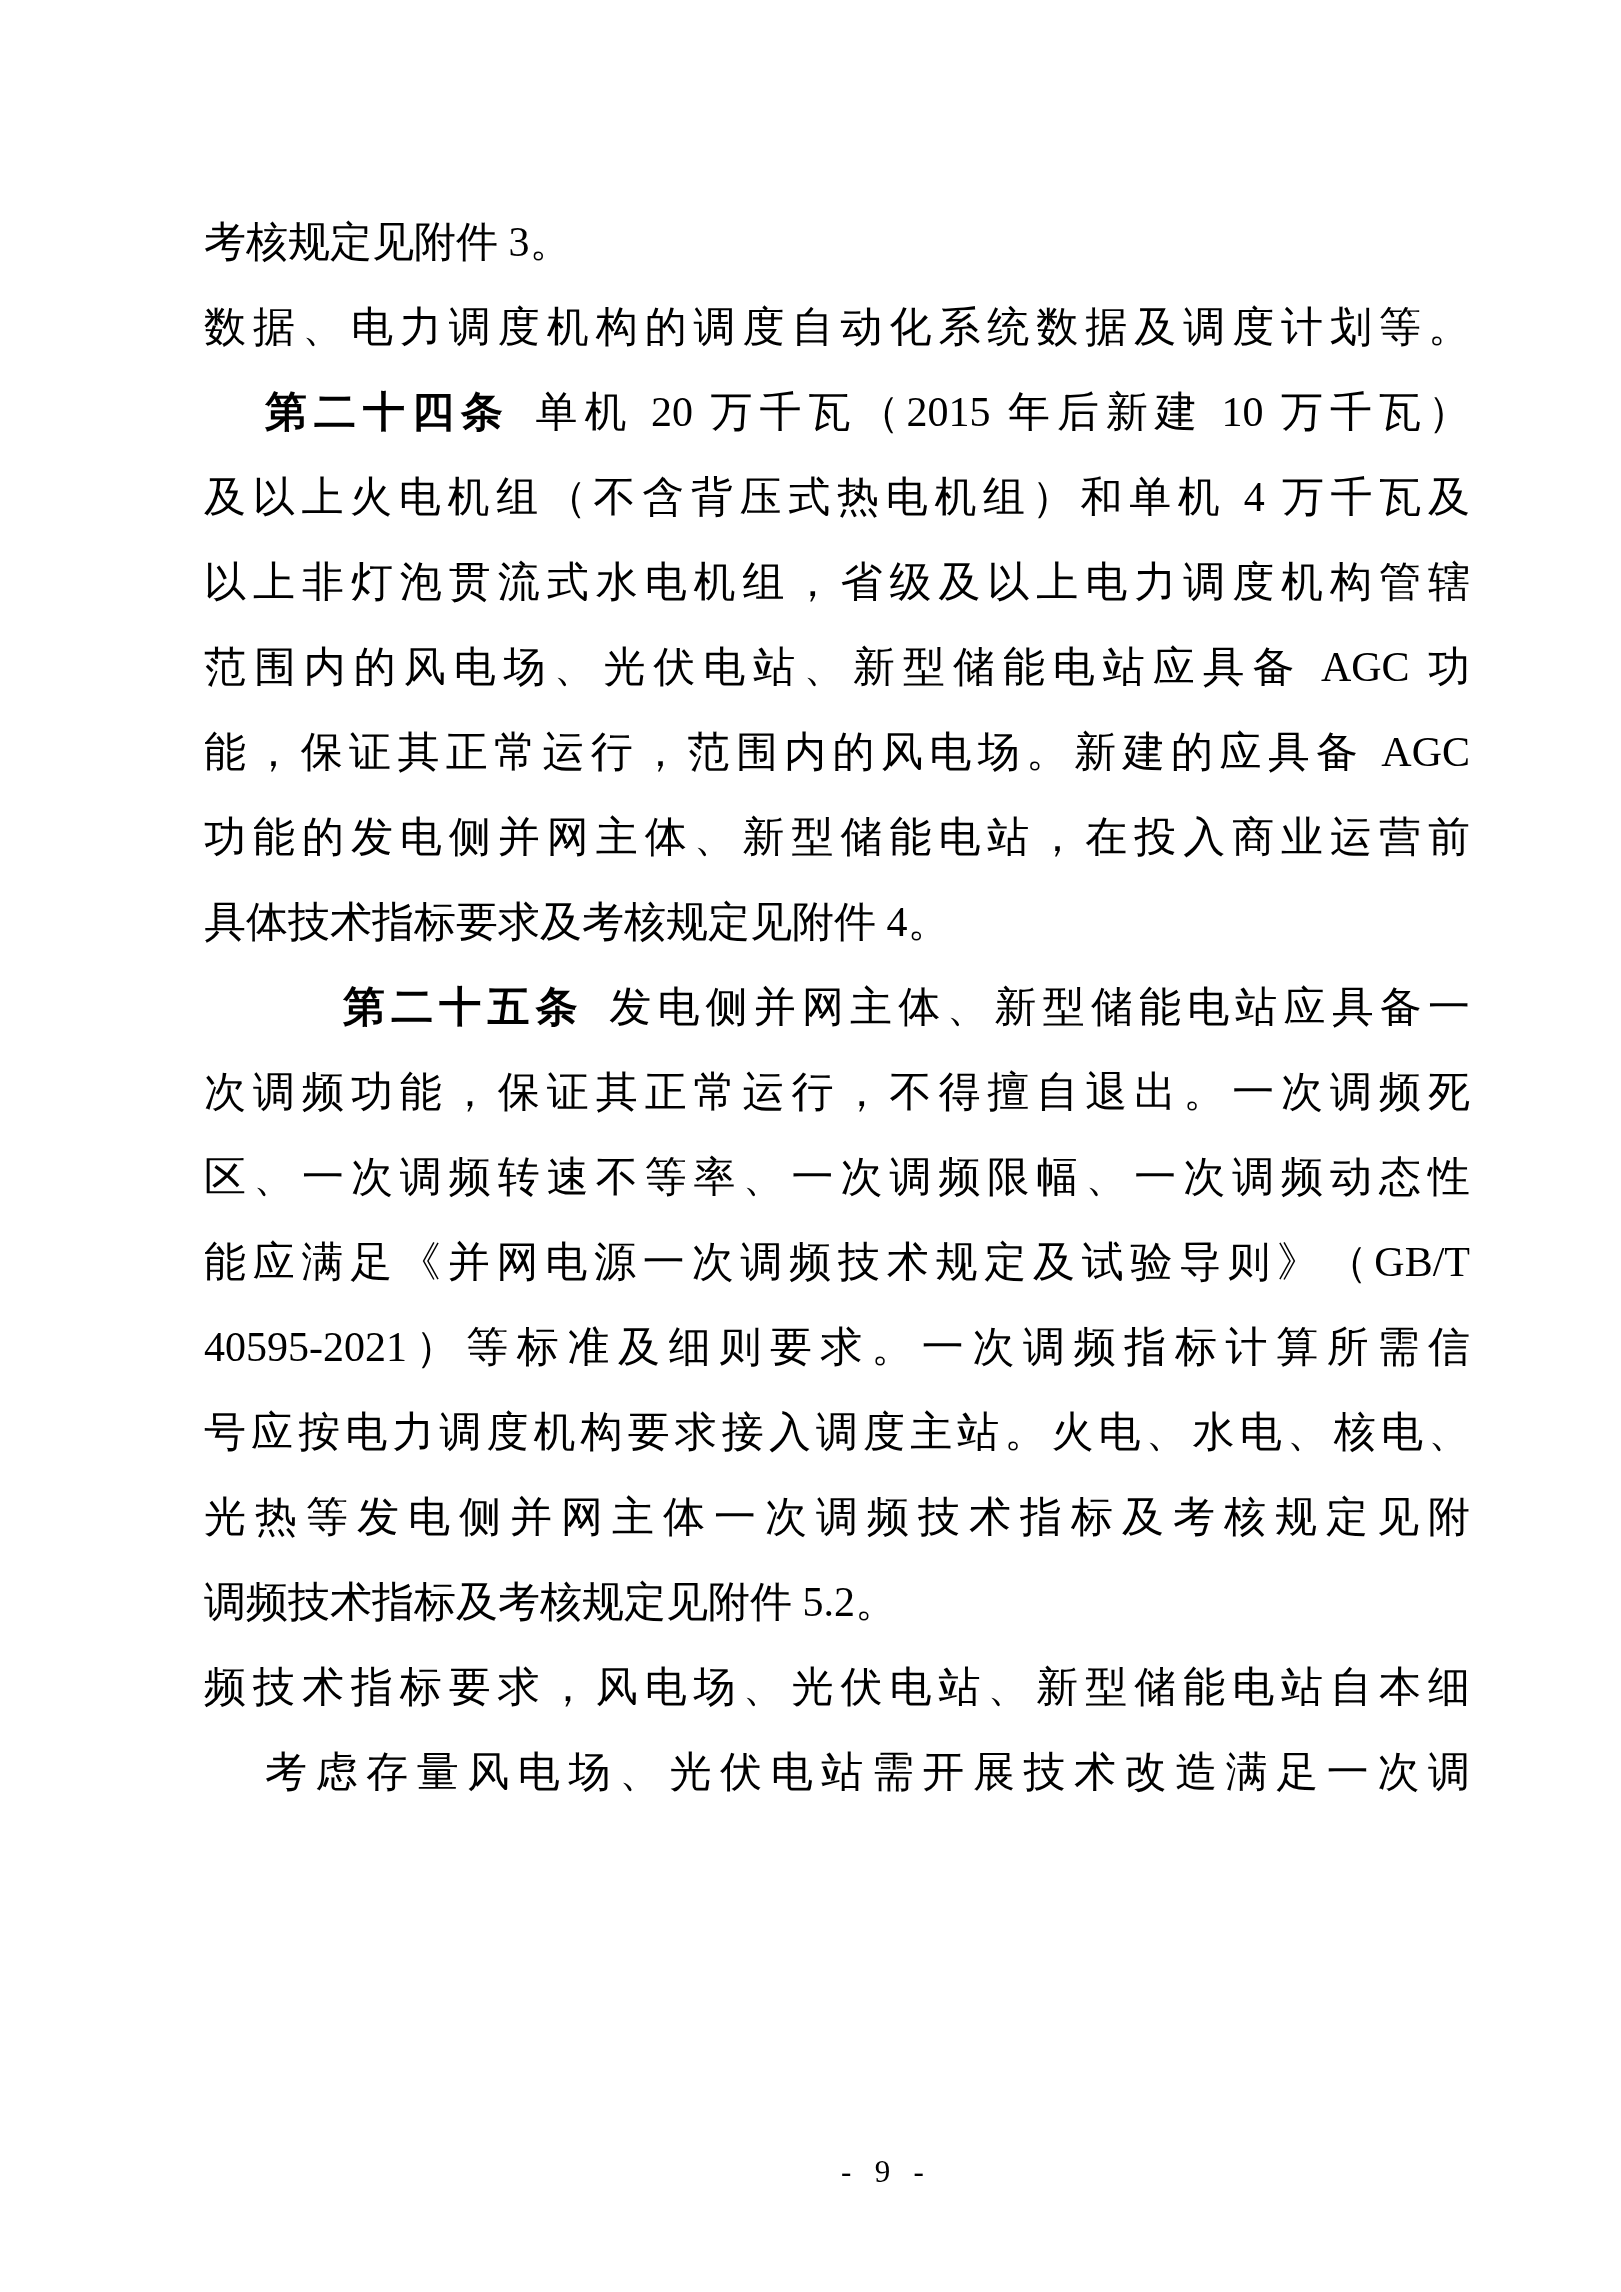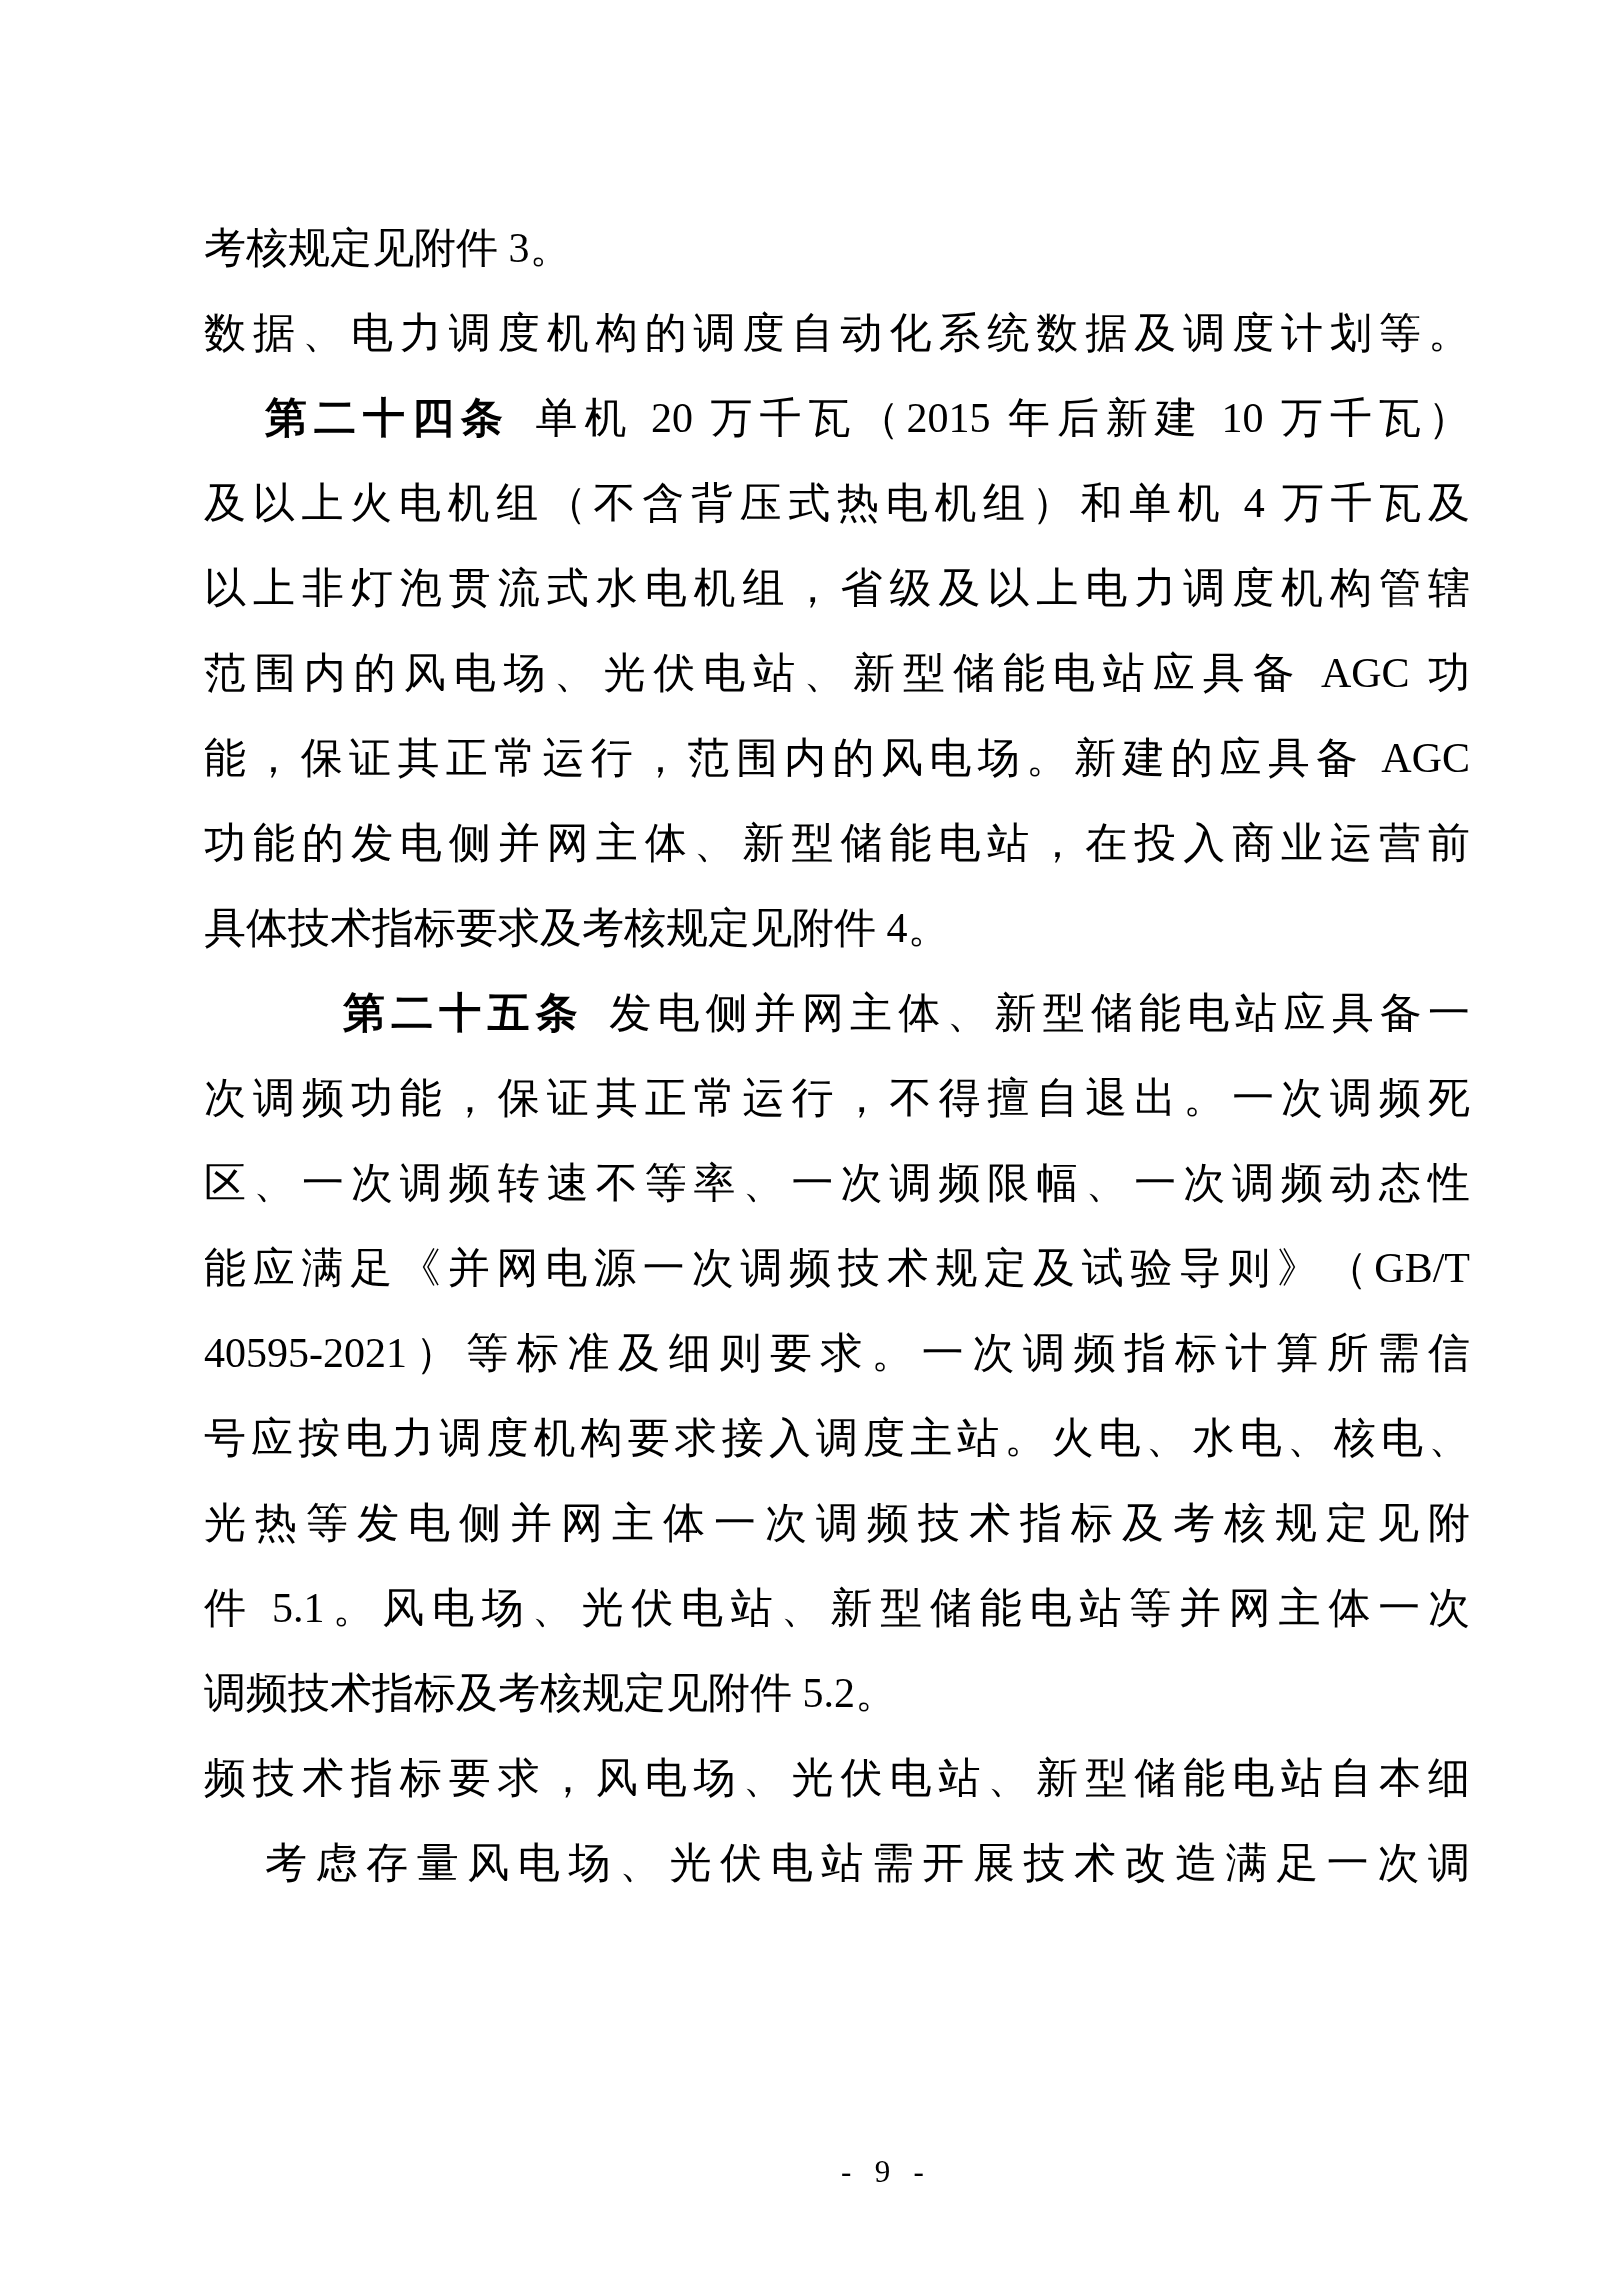--- a/index.html
+++ b/index.html
@@ -12,21 +12,21 @@
     width: 1621px;
     height: 2293px;
     background: #ffffff;
     font-family: "Liberation Serif", "DejaVu Serif", serif;
     color: #000000;
     overflow: hidden;
   }
   .textblock {
     position: absolute;
     left: 204px;
-    top: 206px;
+    top: 200px;
     width: 1266px;
   }
   .line {
     height: 85px;
     line-height: 85px;
     font-size: 42px;
     letter-spacing: 0;
     text-align: justify;
     text-align-last: justify;
     overflow: visible;
@@ -84,21 +84,20 @@
     <div class="line"><span>区、一次调频转速不等率、一次调频限幅、一次调频动态性</span></div>
 
     <div class="line"><span>能应满足《并网电源一次调频技术规定及试验导则》（GB/T</span></div>
 
     <div class="line"><span>40595-2021）等标准及细则要求。一次调频指标计算所需信</span></div>
 
     <div class="line"><span>号应按电力调度机构要求接入调度主站。火电、水电、核电、</span></div>
 
     <div class="line"><span>光热等发电侧并网主体一次调频技术指标及考核规定见附</span></div>
 
-    <div class="line"><span>件 5.1。风电场、光伏电站、新型储能电站等并网主体一次</span></div>
 
     <div class="line end"><span>调频技术指标及考核规定见附件 5.2。</span></div>
 
     <div class="line"><span>频技术指标要求，风电场、光伏电站、新型储能电站自本细</span></div>
 
     <div class="line ind1"><span>考虑存量风电场、光伏电站需开展技术改造满足一次调</span></div>
 
   </div>
 
   <div class="pageno">- 9 -</div>

